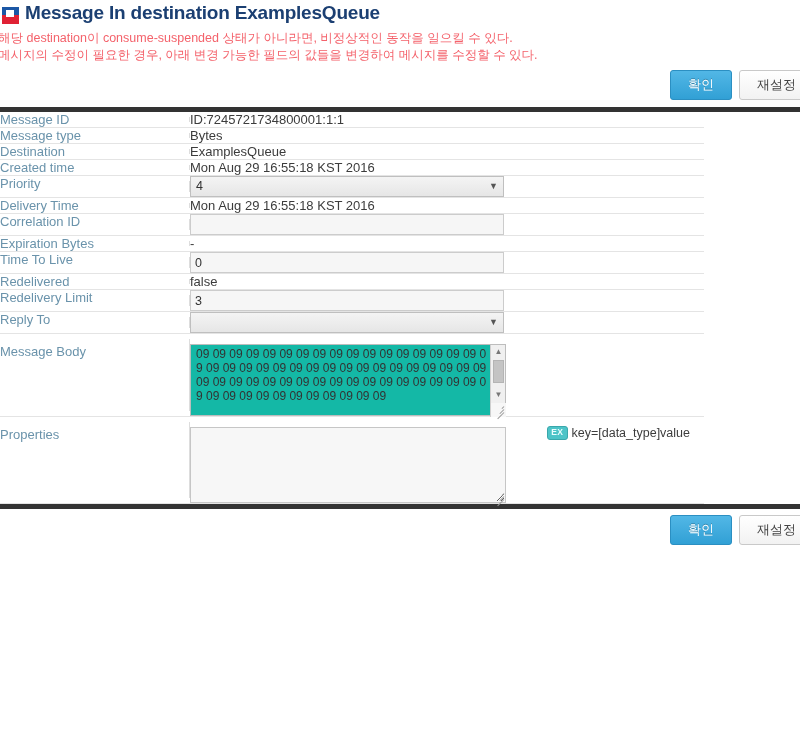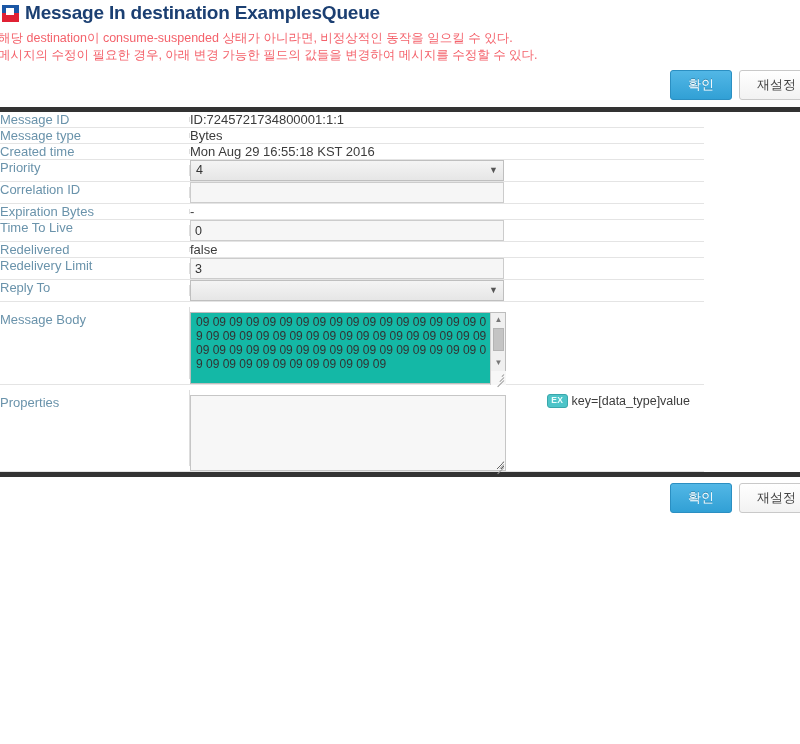--- a/index.html
+++ b/index.html
@@ -9,21 +9,21 @@
     width: 800px; height: 744px;
     background: #ffffff;
     font-family: "Liberation Sans", "DejaVu Sans", sans-serif;
     overflow: hidden;
   }
 
   
   .page-head { padding: 2px 0 0 0; }
   .title-row {
     display: flex;
-    align-items: center;
+    align-items: flex-end;
     gap: 6px;
     padding: 0 0 2px 2px;
   }
   .title-icon {
     width: 17px; height: 17px;
     position: relative;
     flex: 0 0 auto;
     display: block;
   }
   .page-title {
@@ -286,36 +286,44 @@
     <tr>
       <td class="lbl">Message ID</td>
       <td class="val">ID:7245721734800001:1:1</td>
     </tr>
 
     <tr>
       <td class="lbl">Message type</td>
       <td class="val">Bytes</td>
     </tr>
 
+    <tr>
+      <td class="lbl">Destination</td>
+      <td class="val">ExamplesQueue</td>
+    </tr>
 
     <tr>
       <td class="lbl">Created time</td>
       <td class="val">Mon Aug 29 16:55:18 KST 2016</td>
     </tr>
 
     <tr>
       <td class="lbl">Priority</td>
       <td class="val">
         <div class="sel">
           <span>4</span>
           <span class="caret">▼</span>
         </div>
       </td>
     </tr>
 
+    <tr>
+      <td class="lbl">Delivery Time</td>
+      <td class="val">Mon Aug 29 16:55:18 KST 2016</td>
+    </tr>
 
 
     <tr>
       <td class="lbl">Correlation ID</td>
       <td class="val">
         <input class="fld" type="text" value="" style="">
       </td>
     </tr>
 
     <tr>

